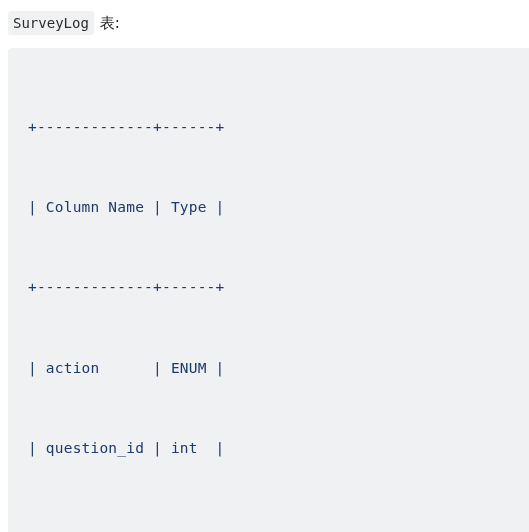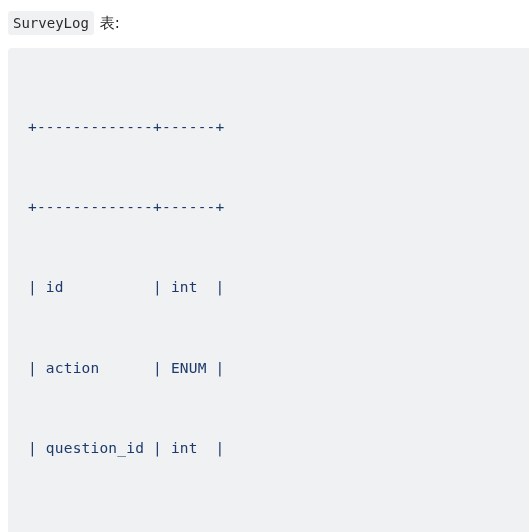--- a/index.html
+++ b/index.html
@@ -90,22 +90,22 @@
 
 <div class="title-line">
   <span class="inline-code-badge">SurveyLog</span>
   <span class="title-suffix">表:</span>
 </div>
 
 <div class="code-block">
 
   <div class="ascii-table">
     <div class="ascii-line">+-------------+------+</div>
+    <div class="ascii-line">| Column Name | Type |</div>
     <div class="ascii-line">+-------------+------+</div>
-    <div class="ascii-line">| id          | int  |</div>
     <div class="ascii-line">| action      | ENUM |</div>
     <div class="ascii-line">| question_id | int  |</div>
     
     
     
     
   </div>
 
 </div>
 

